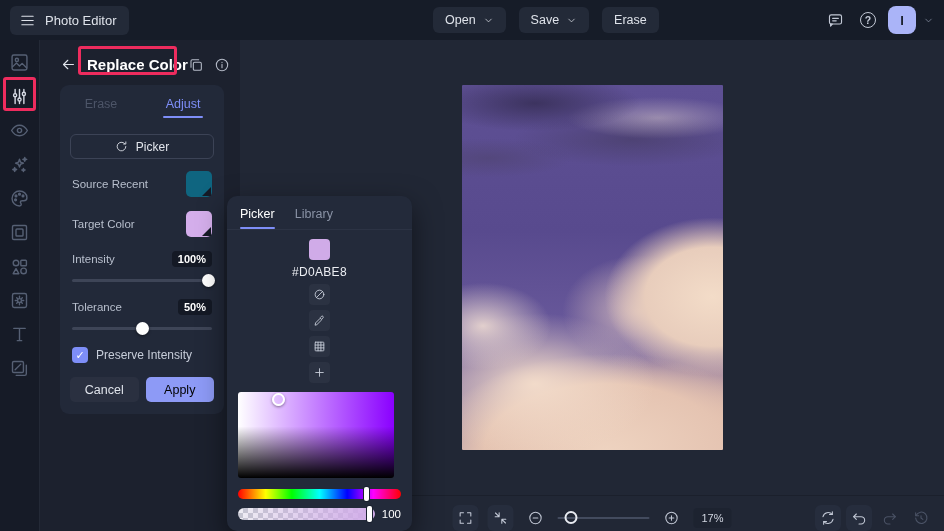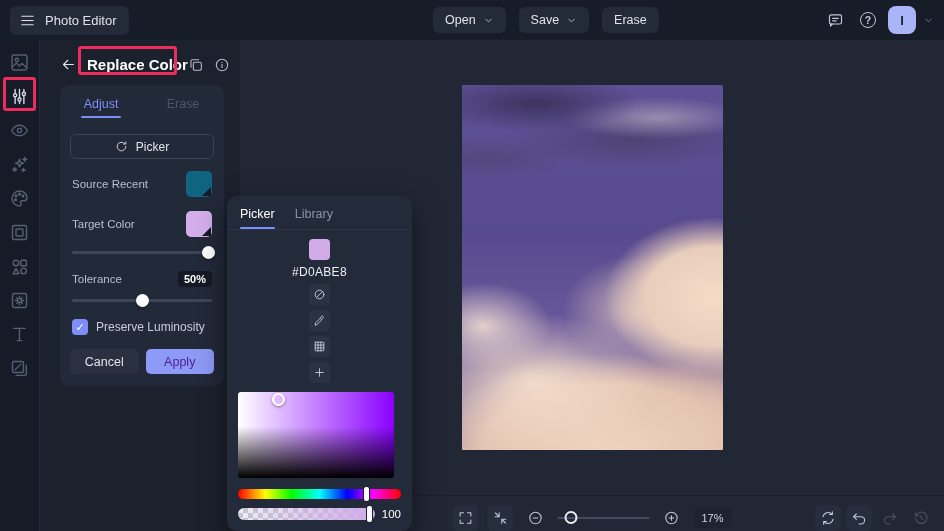--- a/index.html
+++ b/index.html
@@ -54,21 +54,21 @@
   .chip::after{content:"";position:absolute;right:1px;bottom:1px;border-style:solid;border-width:0 0 9px 9px;border-color:transparent transparent #161b27 transparent;}
   .sl-head{display:flex;align-items:center;justify-content:space-between;margin:2px 2px 0;}
   .badge{background:var(--badge);border-radius:4px;padding:2px 6px;font-size:11px;font-weight:700;color:#fff;}
   .track{position:relative;height:3px;border-radius:2px;background:#3e4557;margin:12px 2px 17px;}
   .thumb{position:absolute;top:-5px;width:13px;height:13px;border-radius:50%;background:#fff;box-shadow:0 1px 3px rgba(0,0,0,.5);}
   .check-row{display:flex;align-items:center;gap:8px;margin:0 2px 14px;cursor:pointer;}
   .checkbox{width:16px;height:16px;border-radius:4px;background:var(--accent);display:grid;place-items:center;color:#fff;font-size:11px;}
   .btn-row{display:flex;gap:7px;}
   .pbtn{flex:1;height:25px;border-radius:5px;display:grid;place-items:center;font-size:12.5px;cursor:pointer;}
   .cancel{background:var(--btn2);color:#dfe3ea;}
-  .apply{background:var(--apply);color:#4c1d95;}
+  .apply{background:var(--apply);color:#000000;}
 
   
   .popup{position:absolute;left:227px;top:196px;width:185px;background:var(--popup);border-radius:10px;box-shadow:0 10px 28px rgba(0,0,0,.5);z-index:60;padding-bottom:11px;}
   .ptabs{display:flex;gap:20px;padding:11px 13px 0;border-bottom:1px solid var(--line);}
   .ptab{font-size:12.5px;color:var(--dim);padding-bottom:8px;position:relative;cursor:pointer;}
   .ptab.active{color:#fff;}
   .ptab.active::after{content:"";position:absolute;left:0;right:0;bottom:0;height:2px;border-radius:1px;background:var(--accent);}
   .hex-row{display:flex;align-items:center;gap:5px;padding:9px 11px 0;flex-direction:column;}
   .pswatch{width:21px;height:21px;border-radius:4px;flex:none;cursor:pointer;}
   .hex{font-size:12px;color:#eceef3;letter-spacing:.3px;flex:1;}
@@ -299,28 +299,28 @@
               <svg width="16" height="16" viewBox="0 0 24 24">
                 <circle cx="12" cy="12" r="8.5"></circle>
                 <path d="M12 11v5M12 7.8v.4"></path>
               </svg>
             </span>
         </span>
       </div>
 
       <div class="card">
         <div class="tabs">
+          <div class="tab">
+            <span>Erase</span>
+            <span class="ul"></span>
+          </div>
           <div class="tab active">
             <span>Adjust</span>
             <span class="ul"></span>
           </div>
-          <div class="tab">
-            <span>Erase</span>
-            <span class="ul"></span>
-          </div>
         </div>
         <div class="card-body">
           <div class="reset-btn">
             <span>
                 <svg width="13" height="13" viewBox="0 0 24 24">
                   <path d="M20 12a8 8 0 11-2.3-5.6"></path>
                   <polyline points="20 3.5 20 7.5 16 7.5"></polyline>
                 </svg>
               </span>
             <span>Picker</span>
@@ -328,35 +328,39 @@
 
           <div class="crow">
             <span class="clabel">Source Recent</span>
             <span class="chip" style="background: rgb(15, 101, 128);"></span>
           </div>
           <div class="crow">
             <span class="clabel">Target Color</span>
             <span class="chip" style="background: rgb(212, 174, 235);"></span>
           </div>
 
+          <div class="sl-head">
+            <span class="clabel">Intensity</span>
+            <span class="badge">100%</span>
+          </div>
           <div class="track">
             <span class="thumb" style="left:calc(100% - 10px);"></span>
           </div>
 
           <div class="sl-head">
             <span class="clabel">Tolerance</span>
             <span class="badge">50%</span>
           </div>
           <div class="track">
             <span class="thumb" style="left:calc(50% - 6px);"></span>
           </div>
 
           <div class="check-row">
             <span class="checkbox">✓</span>
-            <span style="font-size:12px;color:#c7cdd9;">Preserve Luminosity</span>
+            <span style="font-size:12px;color:#c7cdd9;">Preserve Intensity</span>
           </div>
 
           <div class="btn-row">
             <div class="pbtn cancel">Cancel</div>
             <div class="pbtn apply">Apply</div>
           </div>
         </div>
       </div>
     </div>
 

